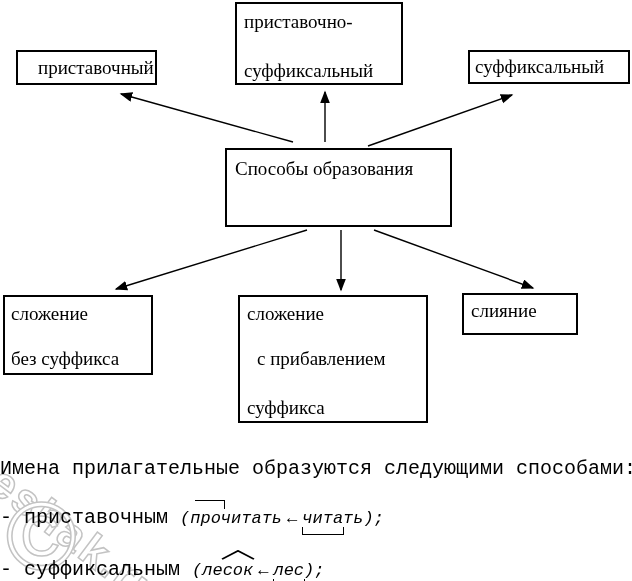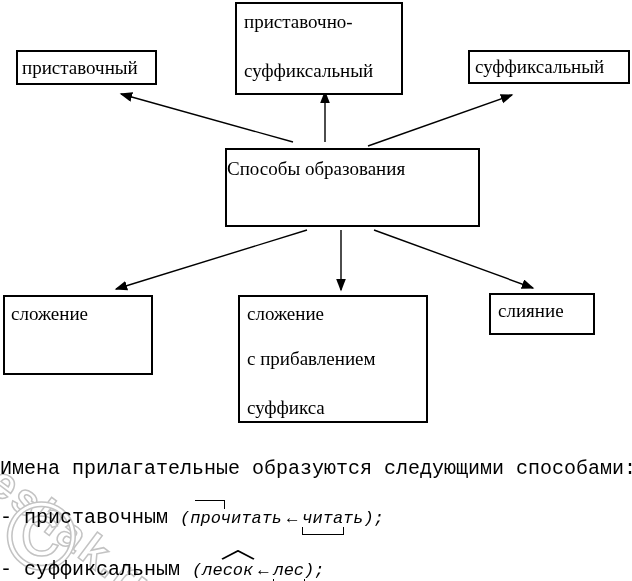--- a/index.html
+++ b/index.html
@@ -63,48 +63,49 @@
       </marker>
     </defs>
     <line x1="293" y1="142" x2="121" y2="94" stroke="#000" stroke-width="1.4" marker-end="url(#ah)"></line>
     <line x1="325" y1="142" x2="325" y2="92" stroke="#000" stroke-width="1.4" marker-end="url(#ah)"></line>
     <line x1="368" y1="146" x2="512" y2="95" stroke="#000" stroke-width="1.4" marker-end="url(#ah)"></line>
     <line x1="307" y1="230" x2="116" y2="289" stroke="#000" stroke-width="1.4" marker-end="url(#ah)"></line>
     <line x1="341" y1="230" x2="341" y2="290" stroke="#000" stroke-width="1.4" marker-end="url(#ah)"></line>
     <line x1="374" y1="230" x2="533" y2="288" stroke="#000" stroke-width="1.4" marker-end="url(#ah)"></line>
   </svg>
 
-  <div class="box" style="left:16px; top:50px; width:141px; height:35px; padding:4px 0 0 4px;">
+  <div class="box" style="left:16px; top:50px; width:141px; height:35px; padding:4px 0 0 20px;">
     <div class="bl">приставочный</div>
   </div>
 
-  <div class="box" style="left:235px; top:2px; width:168px; height:93px; padding-left:7px;">
+  <div class="box" style="left:235px; top:2px; width:168px; height:83px; padding-left:7px;">
     <div class="bl" style="margin-top:6px;">приставочно-</div>
     <div class="bl" style="margin-top:26px;">суффиксальный</div>
   </div>
 
   <div class="box" style="left:468px; top:50px; width:162px; height:34px; padding:3px 0 0 5px;">
     <div class="bl">суффиксальный</div>
   </div>
 
-  <div class="box" style="left:225px; top:148px; width:255px; height:79px; ">
+  <div class="box" style="left:225px; top:148px; width:227px; height:79px; padding-left:8px;">
     <div class="bl" style="margin-top:7px;">Способы образования</div>
   </div>
 
   <div class="box" style="left:3px; top:295px; width:150px; height:80px; padding-left:6px;">
     <div class="bl" style="margin-top:5px;">сложение</div>
+    <div class="bl" style="margin-top:22px;">без суффикса</div>
   </div>
 
   <div class="box" style="left:238px; top:295px; width:190px; height:128px; padding-left:7px;">
     <div class="bl" style="margin-top:5px;">сложение</div>
-    <div class="bl" style="margin-top:22px;">с прибавлением</div>
+    <div class="bl" style="margin-top:22px;margin-left:10px;">с прибавлением</div>
     <div class="bl" style="margin-top:26px;">суффикса</div>
   </div>
 
-  <div class="box" style="left:489px; top:293px; width:106px; height:42px; padding:4px 0 16px 7px;">
+  <div class="box" style="left:462px; top:293px; width:116px; height:42px; padding:4px 0 16px 7px;">
     <div class="bl">слияние</div>
   </div>
 
   <div class="tline" style="top:457px;">Имена прилагательные образуются следующими способами:</div>
 
   <div class="tline" style="top:558px;">
     <span>- суффиксальным</span><span> </span><span class="example"><span>(</span><span>лес</span><span class="suffix-wrap"><svg class="caret-svg" viewBox="0 0 32 12" preserveAspectRatio="none">
             <polyline points="1,11 16,1 31,11" fill="none" stroke="#000" stroke-width="2"></polyline>
           </svg><span>ок</span></span><span class="arrow-char">←</span><span class="stem-bracket">лес</span><span>);</span></span>
   </div>

